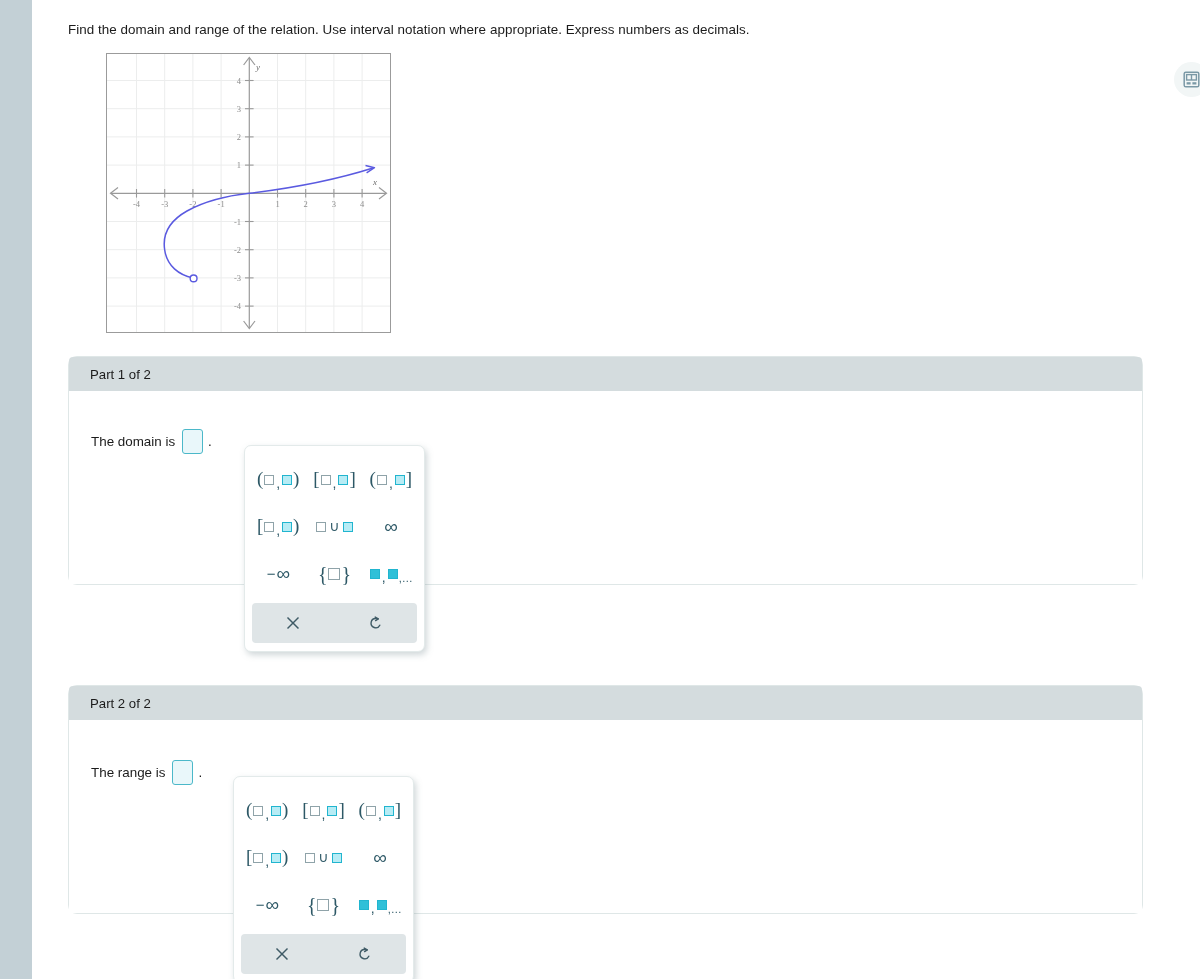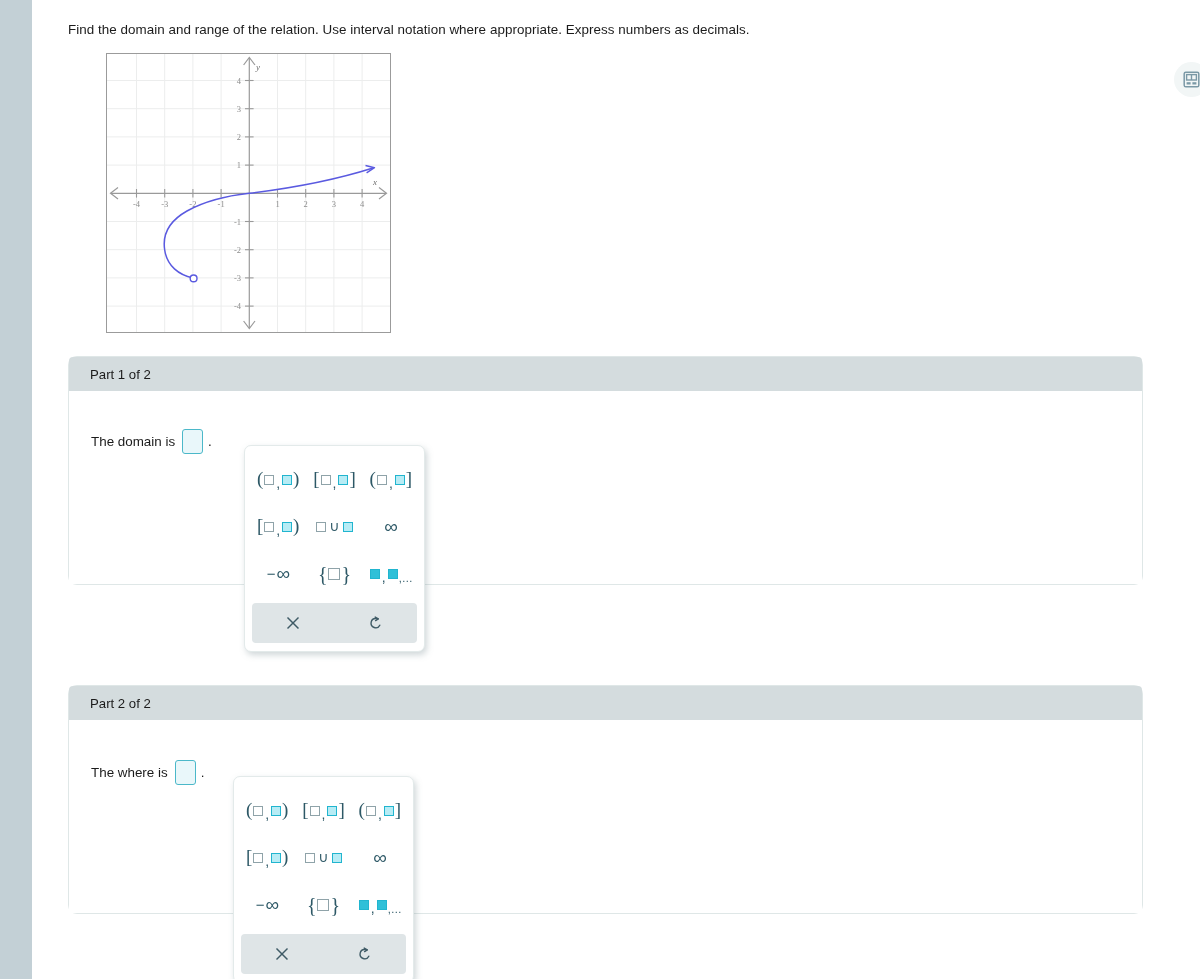--- a/index.html
+++ b/index.html
@@ -375,21 +375,21 @@
         </div>
 
       </div>
     </div>
 
     <div class="part" id="part2">
       <div class="part-head">Part 2 of 2</div>
       <div class="part-body">
 
         <div class="answer-line">
-          <span>The where is</span>
+          <span>The range is</span>
           <span class="ans-input"></span>
           <span class="period">.</span>
         </div>
 
         <div class="palette">
           <div class="pal-grid">
 
             <div class="pal-cell">
               <span class="tok">
                   <span class="brk">(</span>

